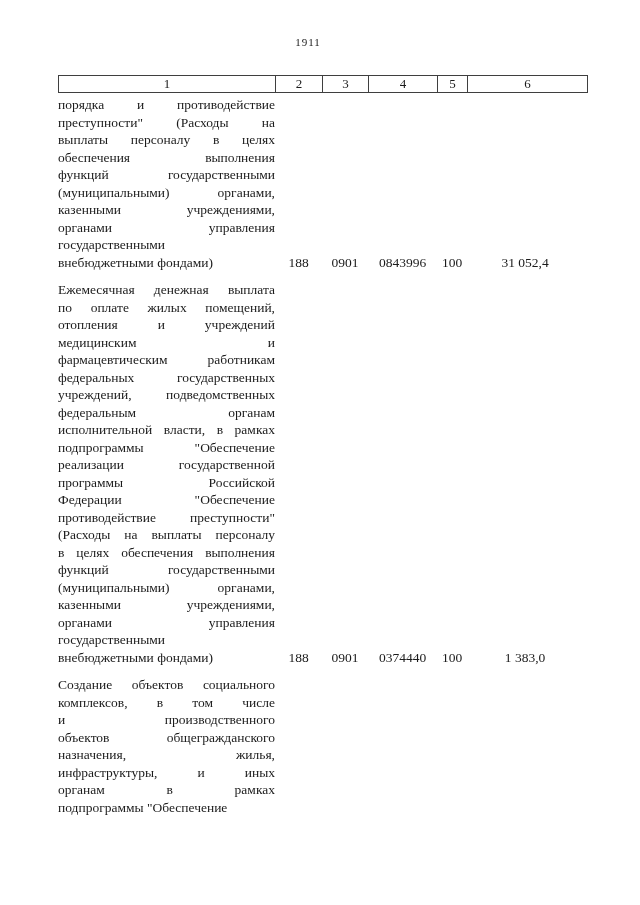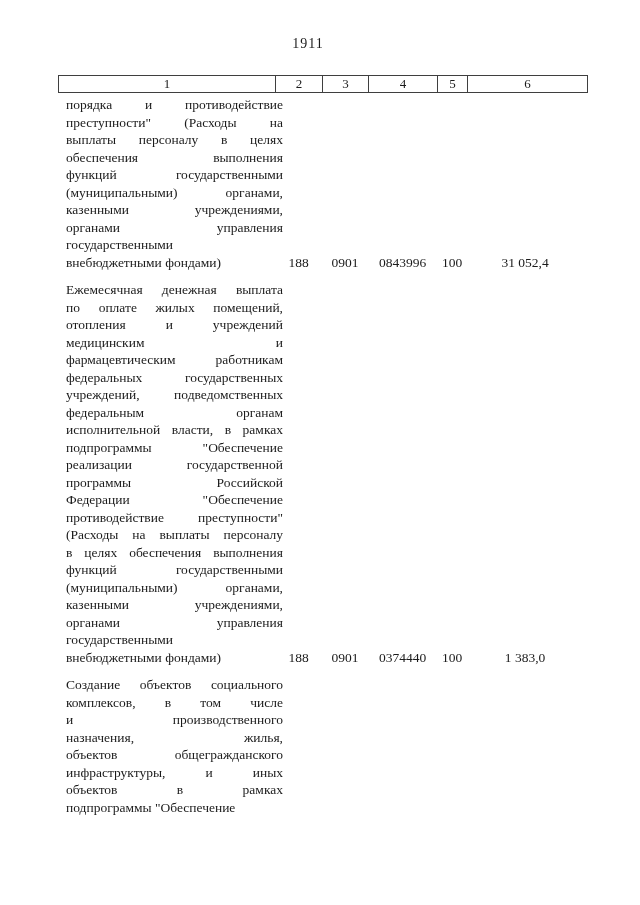--- a/index.html
+++ b/index.html
@@ -13,21 +13,21 @@
     color: #1b1b1b;
     overflow: hidden;
     margin: 0 auto;
   }
   .page-number {
     position: absolute;
     top: 36px;
     left: 0;
     width: 616px;
     text-align: center;
-    font-size: 14px;
+    font-size: 11px;
     letter-spacing: 1px;
   }
   .header-row {
     position: absolute;
     top: 75px;
     left: 58px;
     width: 530px;
     height: 18px;
     display: flex;
     border: 1px solid #3f3f3f;
@@ -54,21 +54,21 @@
   }
   .row {
     display: grid;
     grid-template-columns: 217px 47px 46px 69px 30px 121px;
     margin-bottom: 10px;
   }
   .cell {
     font-size: 13.5px;
     line-height: 17.5px;
   }
-  .c1 { width: 217px; margin-left: 8px; }
+  .c1 { width: 217px; }
   .line {
     text-align: justify;
     text-align-last: justify;
   }
   .line.last { text-align-last: left; }
   .val {
     align-self: end;
     text-align: center;
   }
   .c6 {
@@ -141,24 +141,24 @@
         <div class="cell val c3">0901</div>
         <div class="cell val c4">0374440</div>
         <div class="cell val c5">100</div>
         <div class="cell val c6">1 383,0</div>
       </div>
       <div class="row">
         <div class="cell c1">
           <div class="line">Создание объектов социального</div>
           <div class="line">комплексов, в том числе</div>
           <div class="line">и производственного</div>
+          <div class="line">объектов общегражданского</div>
           <div class="line">назначения, жилья,</div>
-          <div class="line">объектов общегражданского</div>
           <div class="line">инфраструктуры, и иных</div>
-          <div class="line">объектов в рамках</div>
+          <div class="line">органам в рамках</div>
           <div class="line last">подпрограммы "Обеспечение</div>
         </div>
         <div class="cell val c2"></div>
         <div class="cell val c3"></div>
         <div class="cell val c4"></div>
         <div class="cell val c5"></div>
         <div class="cell val c6"></div>
       </div>
     </div>
 

